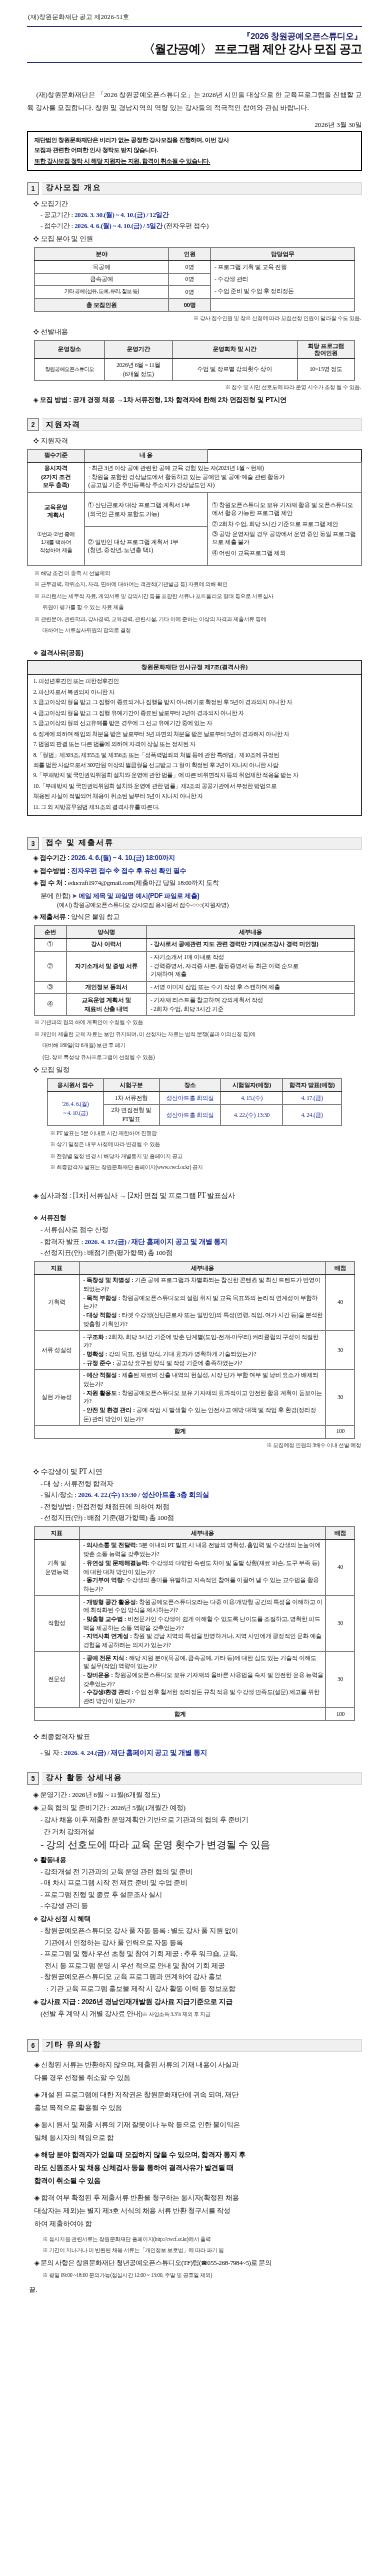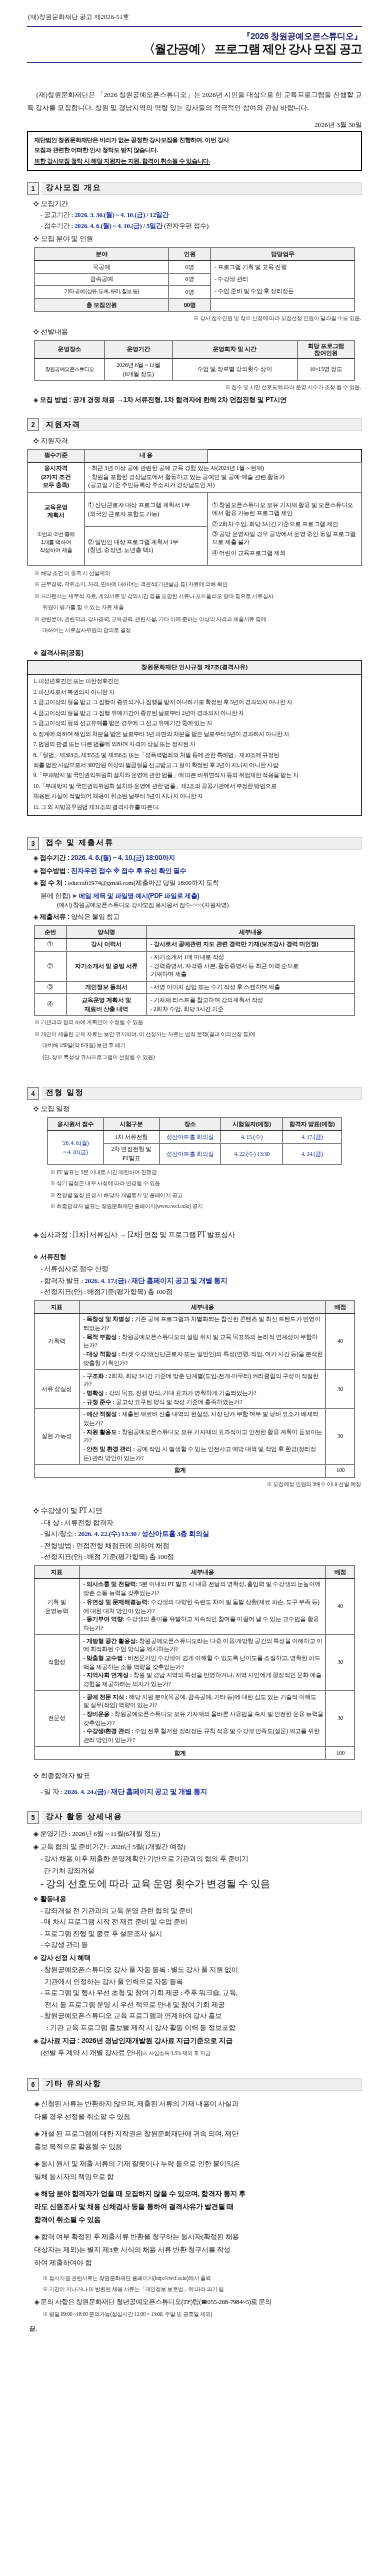--- a/index.html
+++ b/index.html
@@ -353,24 +353,20 @@
 - 2회차 수업, 회당 3시간 기준</td>
       </tr>
     </tbody>
   </table>
 
   <div class="note">※ 기관과의 협의 하에 계획안이 수정될 수 있음</div>
   <div class="note">※ 개인이 제출한 교육 자료는 보안 유지되며, 미 선정자는 자료는 법적 분쟁(결과 이의신청 등)에</div>
   <div class="note note-ind">   대비해 180일(약 6개월) 보관 후 폐기</div>
   <div class="note note-ind">   (단, 장르 특성상 유사프로그램이 선정될 수 있음)</div>
 
-  <div class="sec" style="margin-top:25px">
-    <div class="sec-num">4</div>
-    <div class="sec-title">전형 일정</div>
-  </div>
 
   <div class="b1">
     <span class="dia">❖</span><span>모집 일정</span>
   </div>
 
   <table class="outer narrow2">
     <thead>
         <tr>
       <th style="width:19%">응시원서 접수</th>
       <th style="width:19%">시험구분</th>

